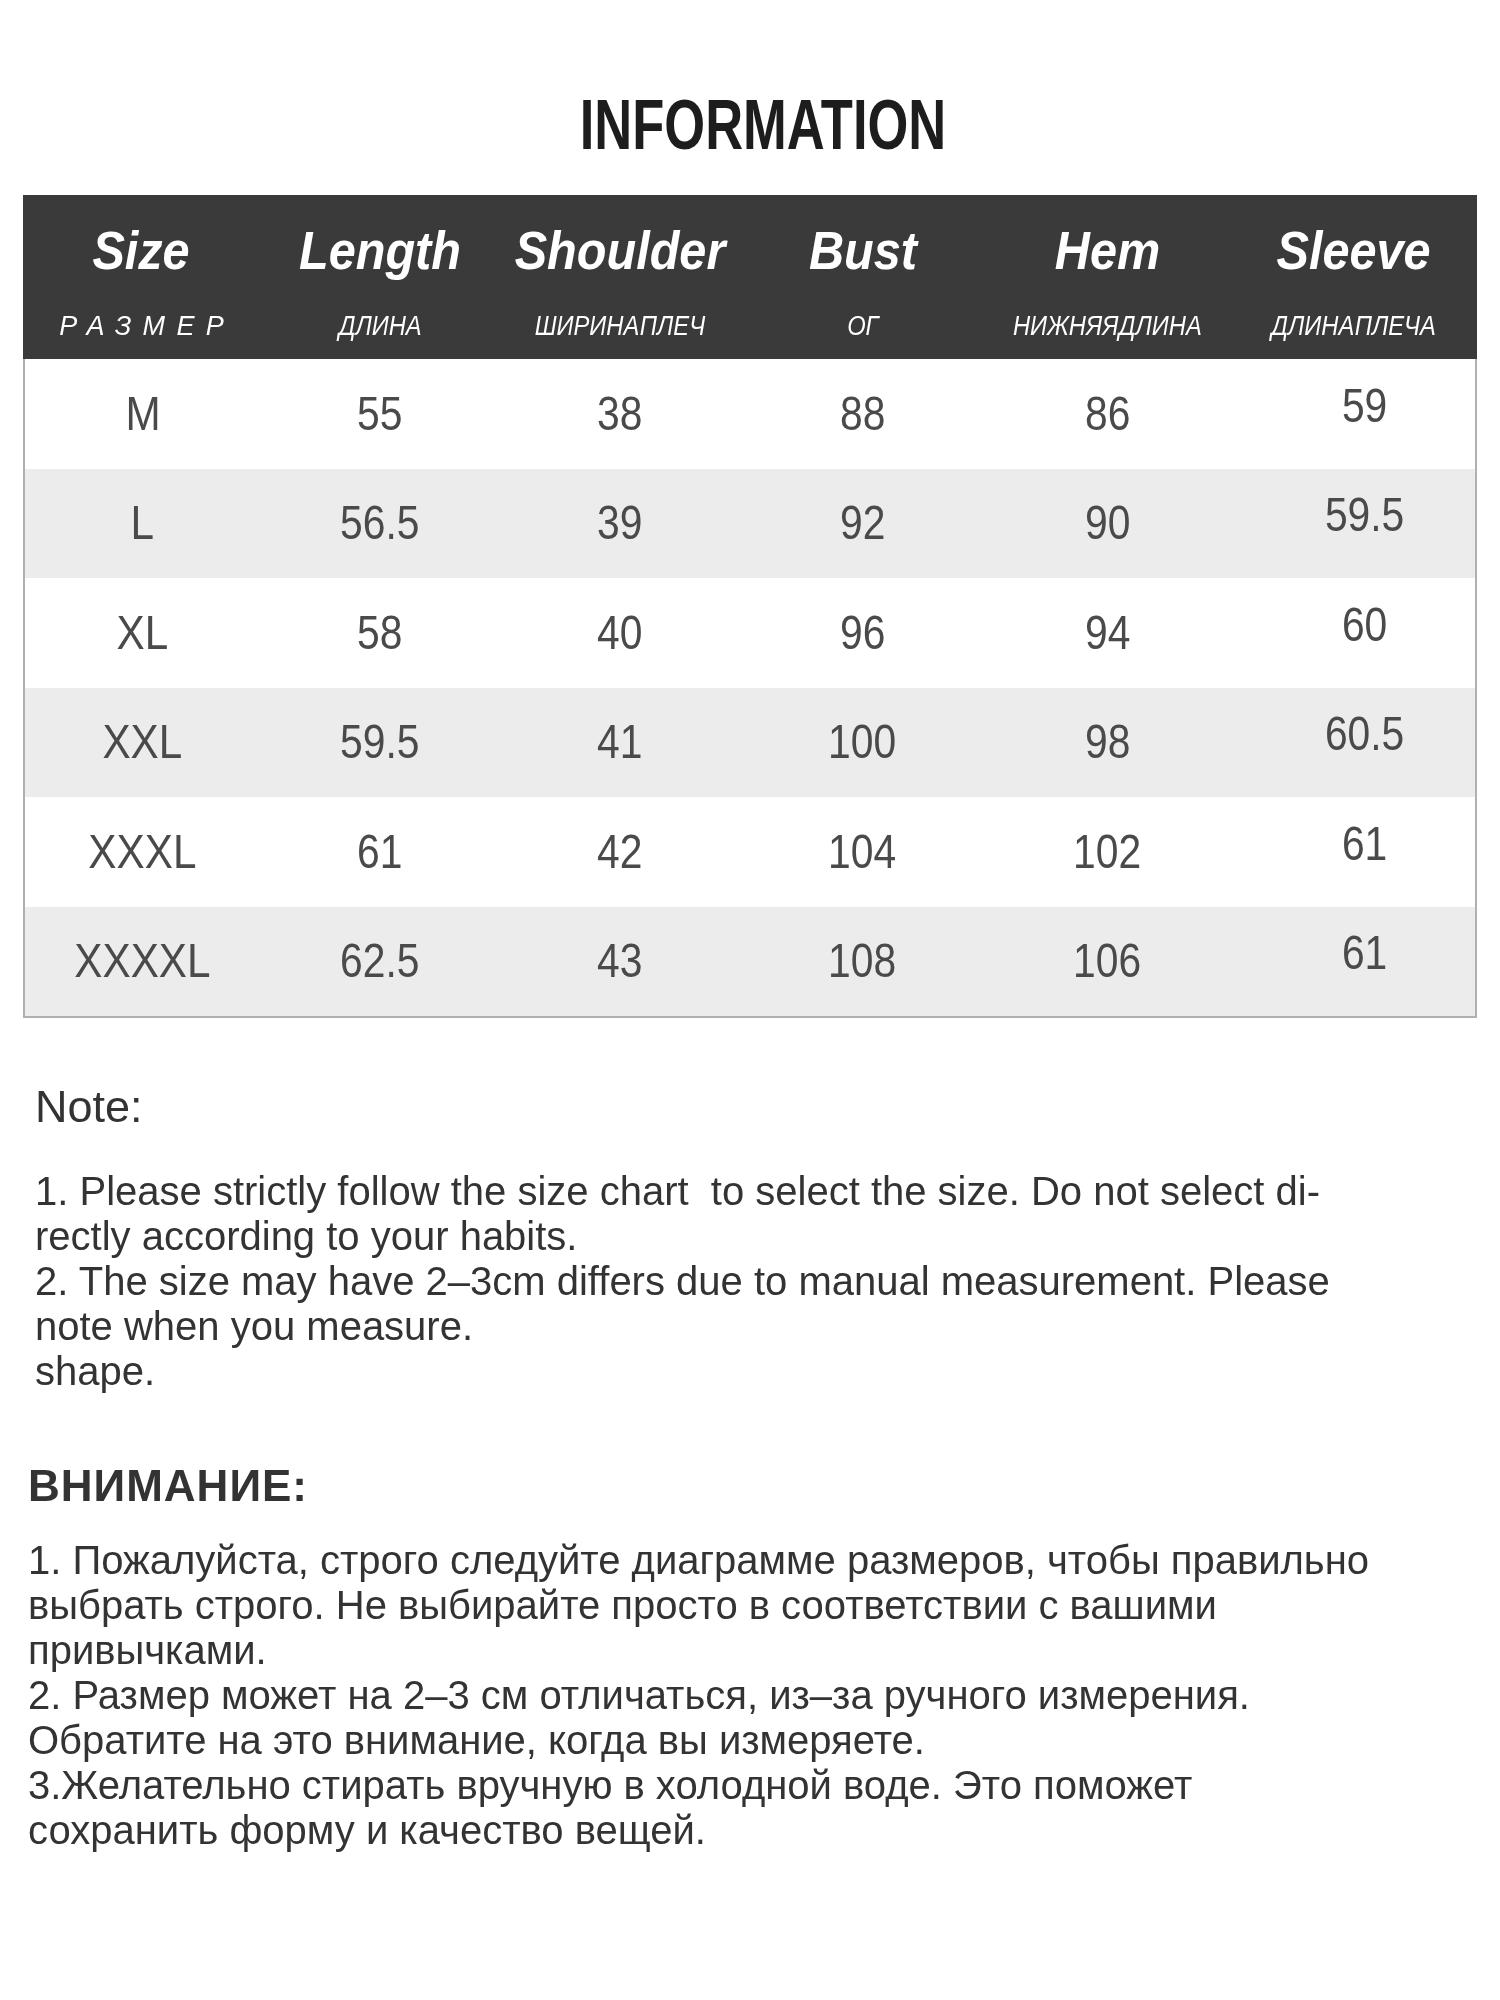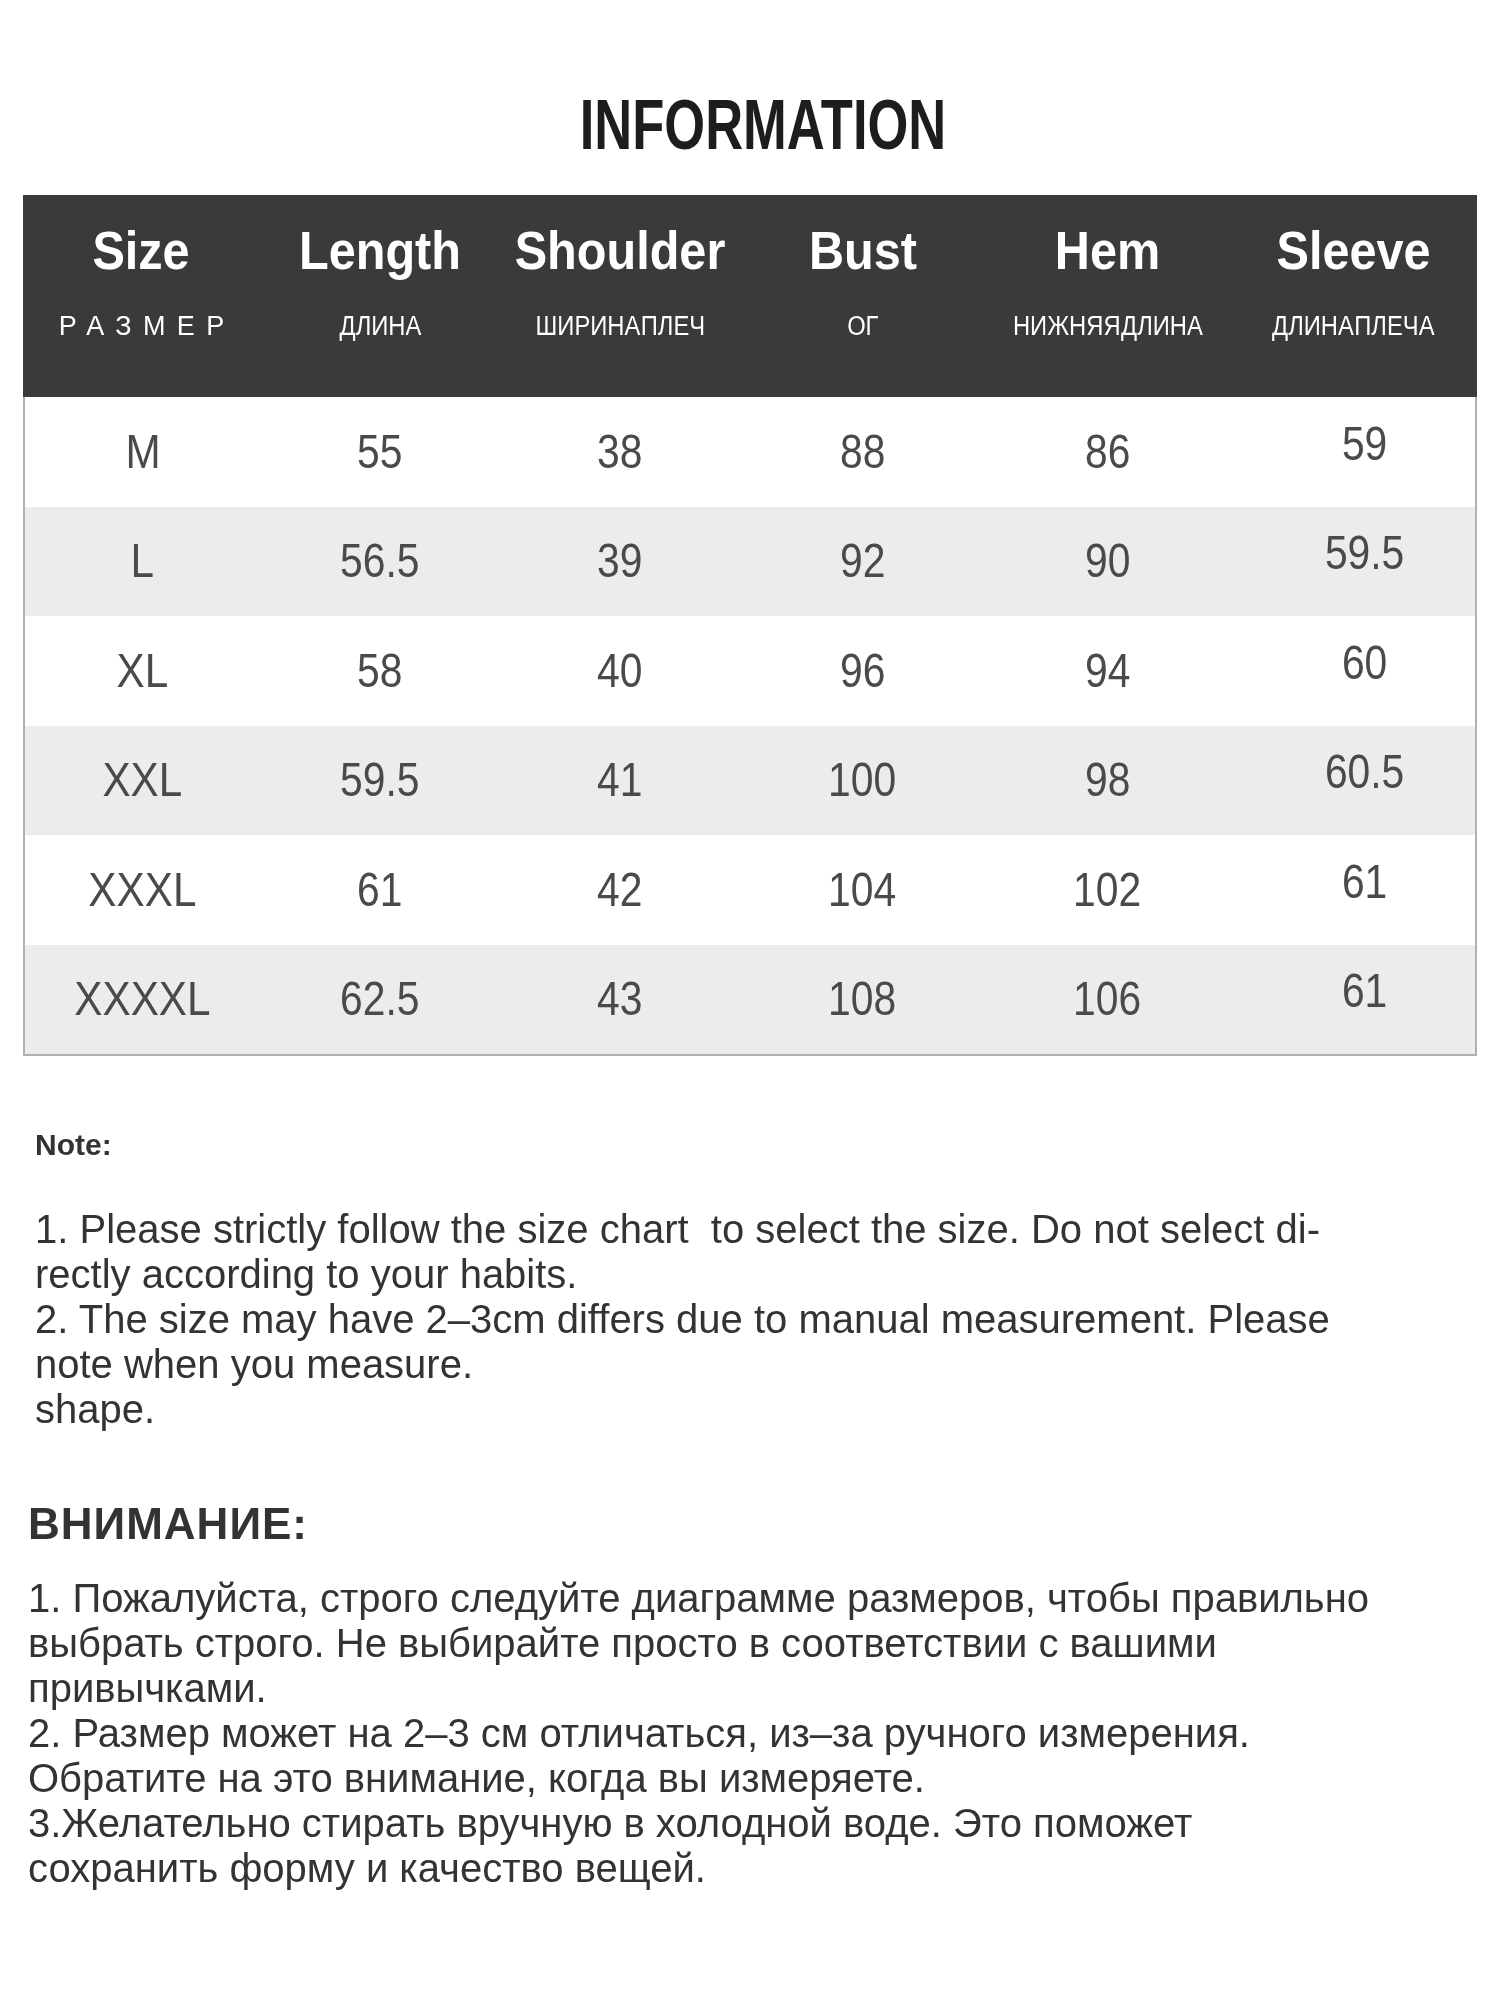--- a/index.html
+++ b/index.html
@@ -34,23 +34,24 @@
     left:13px;
   }
   
   .size-table{
     width:1454px;
     margin:35px 0 0 23px;
   }
   .thead{
     display:grid;
     grid-template-columns:237px 240px 240px 245px 245px 247px;
-    height:202px;
+    height:164px;
     background:var(--header-bg);
     color:var(--header-text);
+    font-style:italic;
   }
   .hcell{
     display:flex;
     flex-direction:column;
     align-items:center;
     padding-top:28px;
     gap:36px;
   }
   .hcell .en{
     font-size:54px;
@@ -96,23 +97,23 @@
   .tcell span{
     display:inline-block;
     transform:scaleX(.85);
   }
   .tcell.size-cell span{transform:scaleX(.88);}
   .tcell:last-child span{transform:scaleX(.85) translate(14px,-8px);}
   
   .note-en{margin:65px 0 0 35px;}
   .note-en .heading{
     margin:0;
-    font-size:30px;
+    font-size:45px;
     line-height:48px;
-    font-weight:700;
+    font-weight:400;
     color:var(--note-color);
   }
   .note-lines{margin-top:38px;}
   .note-line{
     font-size:40px;
     line-height:45px;
     white-space:pre;
     color:var(--note-color);
   }
   .note-ru{margin:66px 0 0 28px;}

